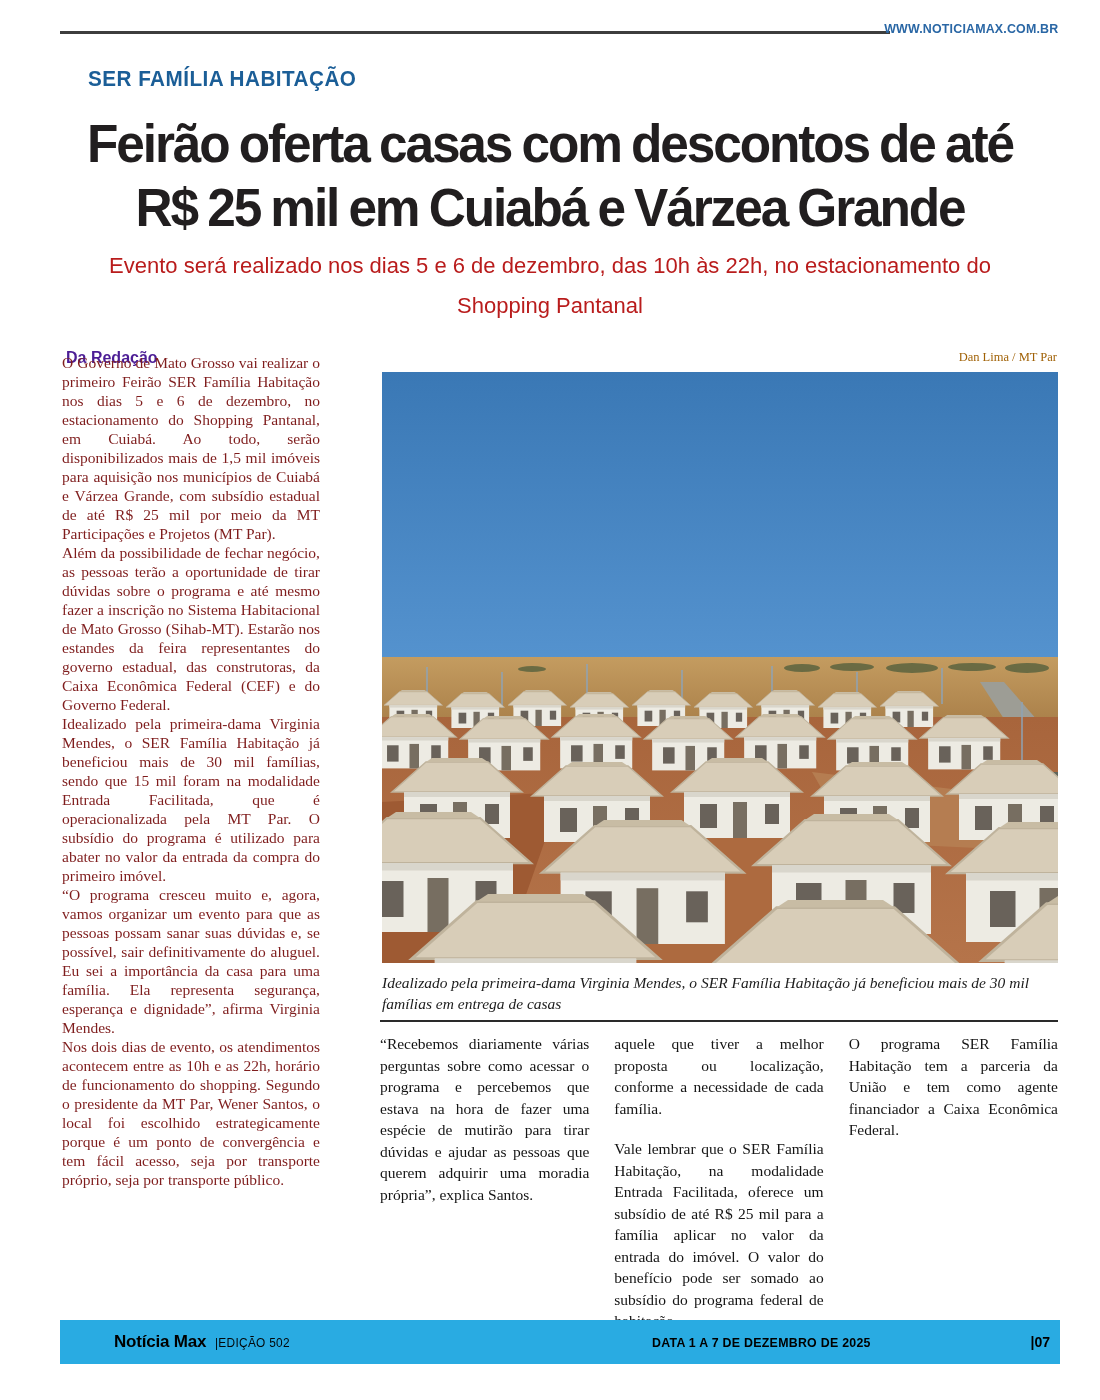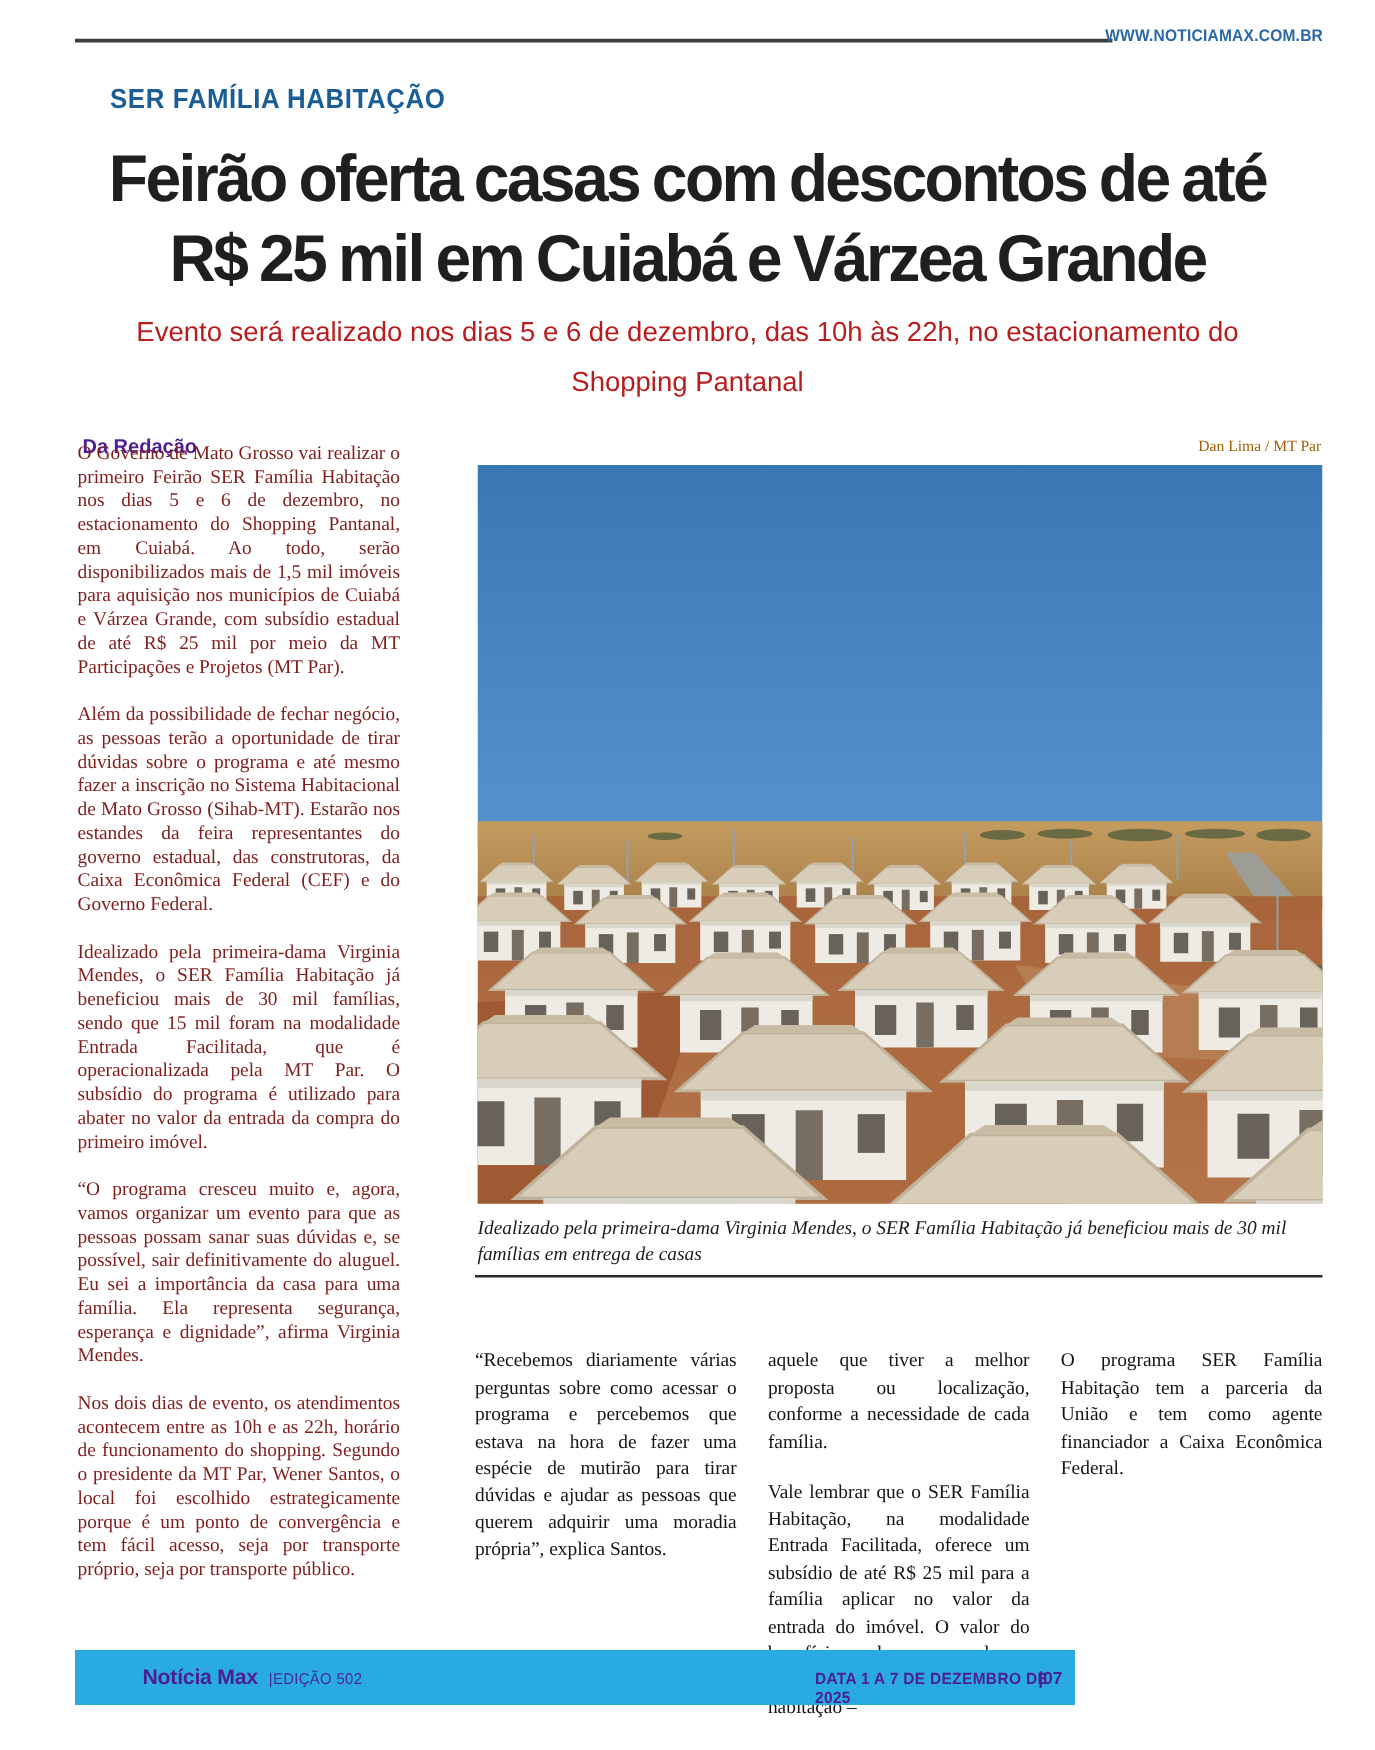--- a/index.html
+++ b/index.html
@@ -48,44 +48,44 @@
   .credit {
     position:absolute; right:43px; top:350px;
     font-size:12.5px; color:#a16207;
   }
 
   
   .left-col {
     position:absolute; left:62px; top:353px; width:258px;
     font-size:15.5px; line-height:19px; text-align:justify; color:#7f1d1d;
   }
-  .left-col p + p { margin-top:19px; }
+  .left-col p + p { }
 
   
   .photo { position:absolute; left:382px; top:372px; width:676px; height:591px; }
   .photo svg { display:block; width:100%; height:100%; }
 
   .caption {
     position:absolute; left:382px; top:972px; width:676px;
     font-style:italic; font-size:15.5px; line-height:21px; color:#1c1c1c;
   }
 
   
   .col-rule { position:absolute; left:380px; top:1020px; width:678px; height:2px; background:#2a2a2a; }
   .bottom-cols {
     position:absolute; left:380px; top:1033px; width:678px;
     display:flex; gap:25px;
   }
-  .bcol { flex:1 1 0; font-size:15.5px; line-height:21.5px; text-align:justify; color:#141414;margin-top:45px; }
+  .bcol { flex:1 1 0; font-size:15.5px; line-height:21.5px; text-align:justify; color:#141414; }
   .bcol p + p { margin-top:19px; }
 
   
   .footer-bar {
-    position:absolute; left:60px; top:1320px; width:800px; height:44px;
-    background:#29abe2; color:#4c1d95;
+    position:absolute; left:60px; top:1320px; width:1000px; height:44px;
+    background:#29abe2; color:#000000;
     font-family:"Liberation Sans", sans-serif;
   }
   .footer-brand {
     position:absolute; left:54px; top:12px;
     font-weight:700; font-size:17px; letter-spacing:-.2px;
   }
   .footer-edition {
     position:absolute; left:155px; top:16px;
     font-weight:300; font-size:12.5px; letter-spacing:.3px; opacity:.95;
     transform:scaleX(.95); transform-origin:left center;

